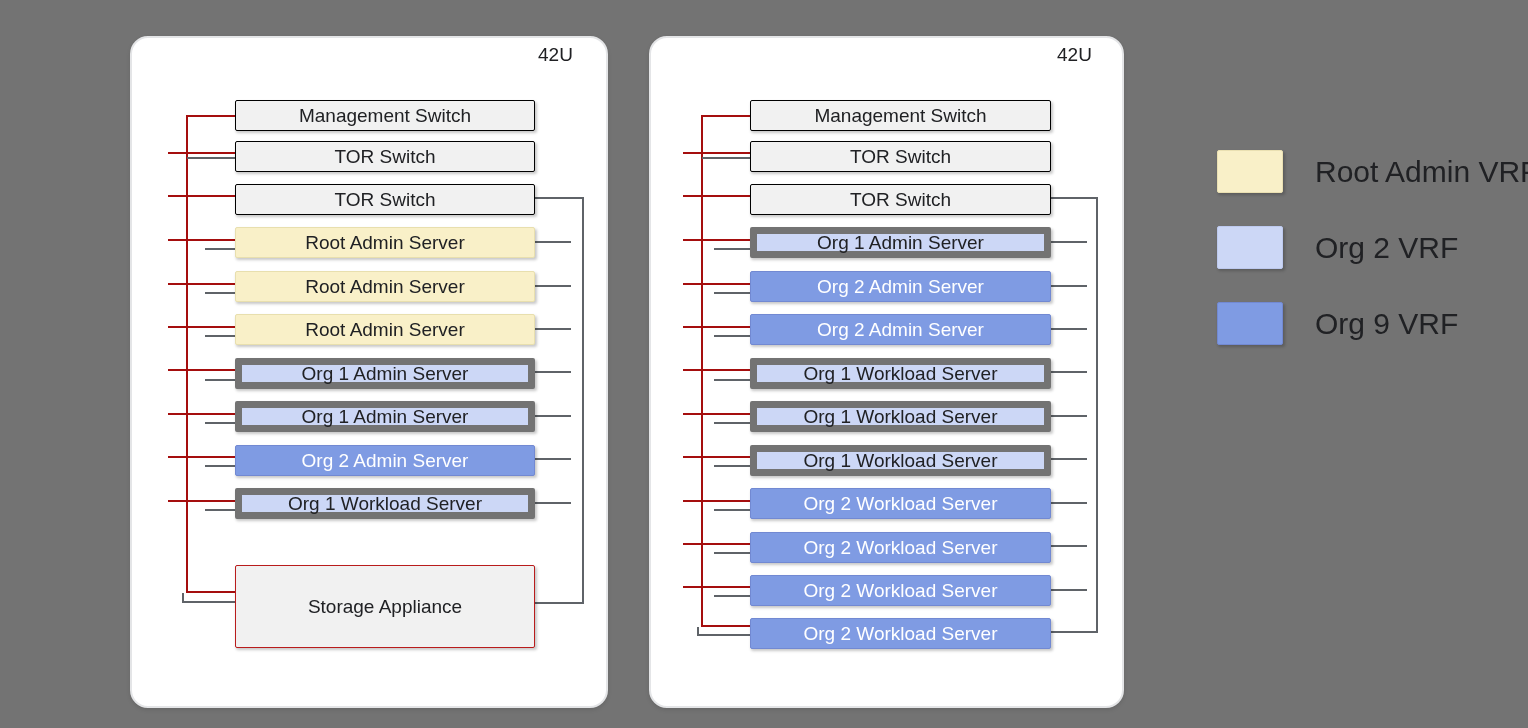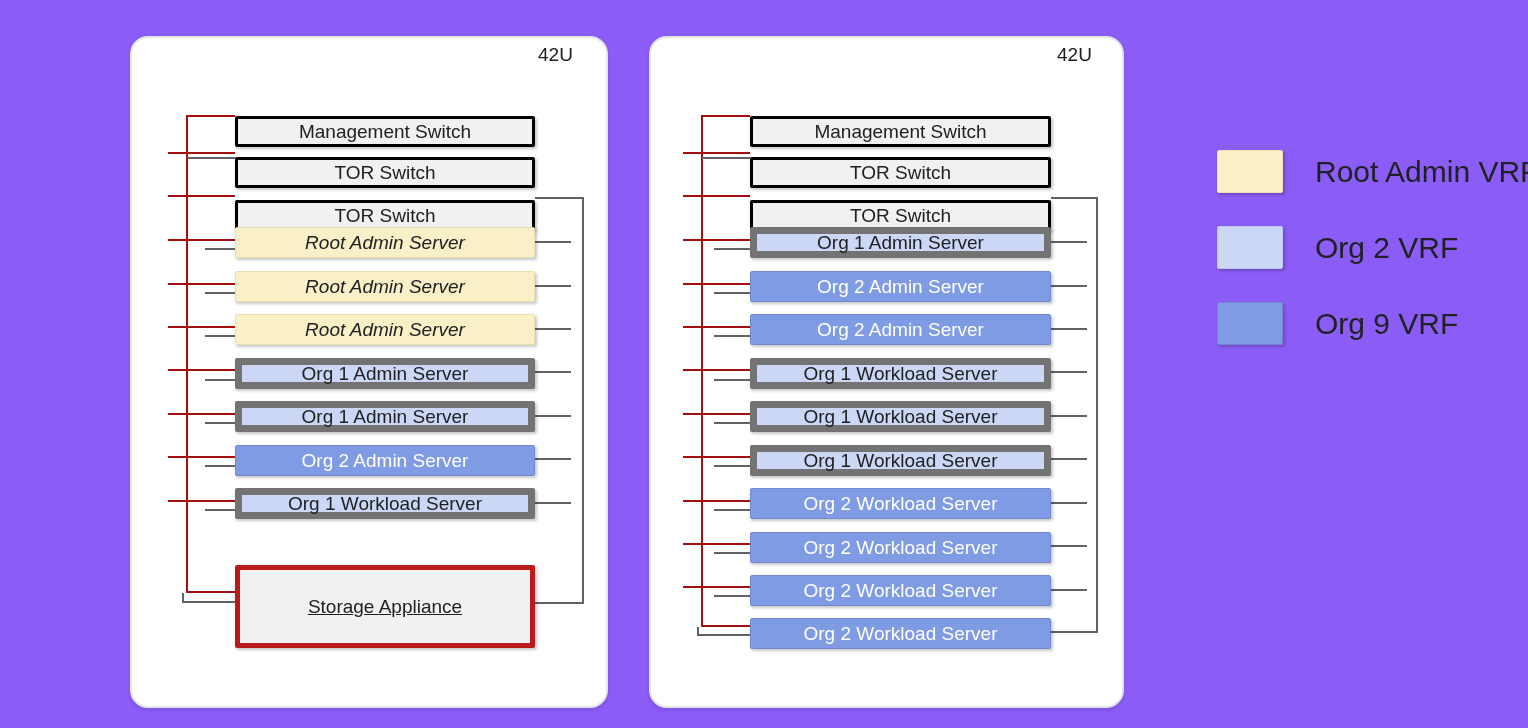--- a/index.html
+++ b/index.html
@@ -6,21 +6,21 @@
     --root-vrf:#F9F0C8;
     --org1-vrf:#CCD7F6;
     --org2-vrf:#7F9BE3;
     --switch-fill:#F1F1F1;
     --line-red:#A50E0E;
     --line-gray:#5F6368;
     --text-dark:#202124;
   }
   html,body{margin:0;padding:0;background:#fff;}
   body{font-family:"Liberation Sans", sans-serif;color:var(--text-dark);}
-  #canvas{position:relative;width:1528px;height:728px;background:#8b5cf6;overflow:hidden;}
+  #canvas{position:relative;width:1528px;height:728px;background:#737373;overflow:hidden;}
 
   .rack{
     position:absolute;top:36px;height:672px;background:#fff;
     border:2px solid #E4E5E7;border-radius:18px;
     box-shadow:0 2px 4px rgba(0,0,0,0.10);
     box-sizing:border-box;
   }
   #rack1{left:130px;width:478px;}
   #rack2{left:649px;width:475px;}
 
@@ -36,25 +36,25 @@
 
   .unit{
     position:absolute;width:300px;height:31px;
     display:flex;align-items:center;justify-content:center;
     font-size:19px;line-height:1;border-radius:2px;
     box-shadow:1.5px 2px 3px rgba(0,0,0,0.22);
     box-sizing:border-box;color:var(--text-dark);white-space:nowrap;
   }
   .r1{left:235px;}
   .r2{left:750px;width:301px;}
-  .u-switch{background:var(--switch-fill);border:3px solid #000000;margin-top:16px;}
-  .u-root{background:var(--root-vrf);border:1px solid #E8DFAE;font-style:italic;}
+  .u-switch{background:var(--switch-fill);border:1px solid #000000;}
+  .u-root{background:var(--root-vrf);border:1px solid #E8DFAE;}
   .u-org1{background:var(--org1-vrf);border:7px solid #737373;}
   .u-org2{background:var(--org2-vrf);border:1px solid #7289D2;color:#FFFFFF;}
-  .u-storage{height:83px;background:var(--switch-fill);border:5px solid #b91c1c;text-decoration:underline;}
+  .u-storage{height:83px;background:var(--switch-fill);border:1px solid #b91c1c;}
 
   .legend{position:absolute;left:1217px;top:150px;}
   .legend-row{position:absolute;left:0;display:flex;align-items:center;}
   .legend-swatch{
     width:66px;height:43px;border-radius:2px;
     box-shadow:1.5px 2px 3px rgba(0,0,0,0.20);
     box-sizing:border-box;flex:0 0 auto;
   }
   .sw-root{background:var(--root-vrf);border:1px solid #EAE0B2;}
   .sw-org1{background:var(--org1-vrf);border:1px solid #BDC9EE;}

